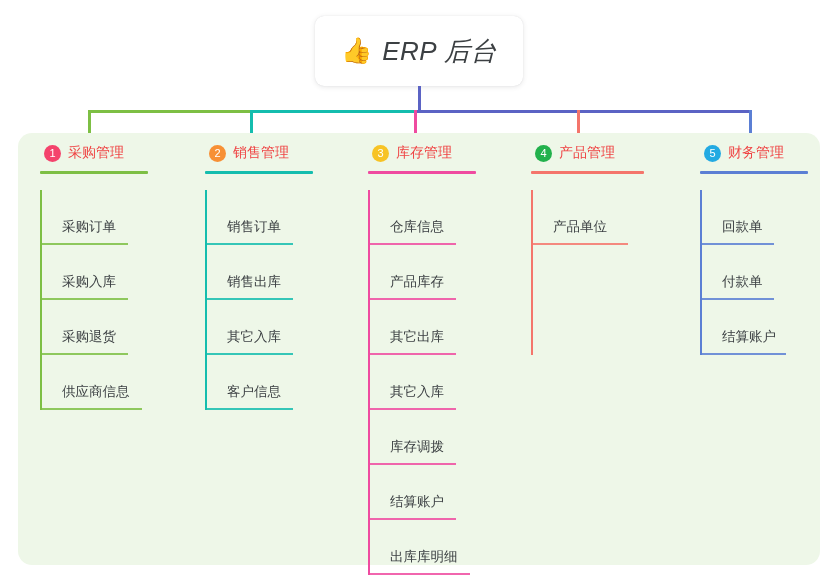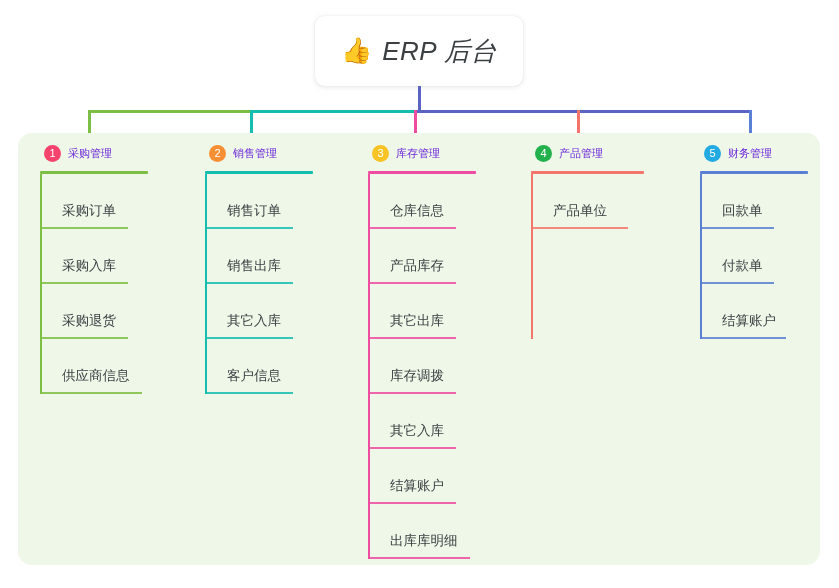--- a/index.html
+++ b/index.html
@@ -82,32 +82,32 @@
     height: 17px;
     border-radius: 50%;
     color: #ffffff;
     font-size: 11px;
     line-height: 17px;
     text-align: center;
     display: inline-block;
     flex: 0 0 auto;
   }
   .col-title {
-    font-size: 11px;
-    color: #6d28d9;
+    font-size: 14px;
+    color: #ef4444;
   }
   .head-rule {
     height: 3px;
     margin-top: 5px;
     border-radius: 1px;
   }
 
   .items {
     position: relative;
-    margin-top: 0px;
+    margin-top: 16px;
   }
   .stem {
     position: absolute;
     left: 0px;
     top: 0px;
     width: 2px;
   }
   .item {
     position: relative;
     height: 55px;
@@ -218,25 +218,25 @@
         </div>
         <div class="item">
           <span class="label">产品库存</span>
           <div class="rule" style="width: 88px; background: rgb(239, 75, 160); opacity: 0.85;"></div>
         </div>
         <div class="item">
           <span class="label">其它出库</span>
           <div class="rule" style="width: 88px; background: rgb(239, 75, 160); opacity: 0.85;"></div>
         </div>
         <div class="item">
+          <span class="label">其它入库</span>
+          <div class="rule" style="width: 88px; background: rgb(239, 75, 160); opacity: 0.85;"></div>
+        </div>
+        <div class="item">
           <span class="label">库存调拨</span>
-          <div class="rule" style="width: 88px; background: rgb(239, 75, 160); opacity: 0.85;"></div>
-        </div>
-        <div class="item">
-          <span class="label">其它入库</span>
           <div class="rule" style="width: 88px; background: rgb(239, 75, 160); opacity: 0.85;"></div>
         </div>
         <div class="item">
           <span class="label">结算账户</span>
           <div class="rule" style="width: 88px; background: rgb(239, 75, 160); opacity: 0.85;"></div>
         </div>
         <div class="item">
           <span class="label">出库库明细</span>
           <div class="rule" style="width: 102px; background: rgb(239, 75, 160); opacity: 0.85;"></div>
         </div>

